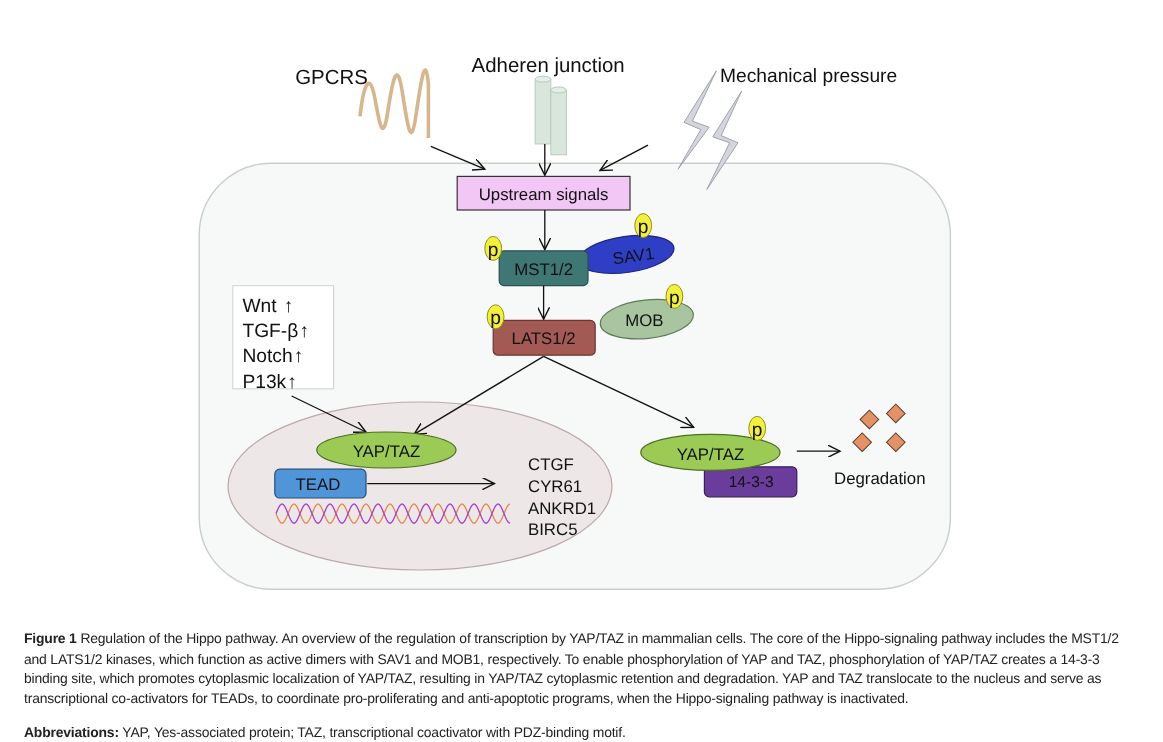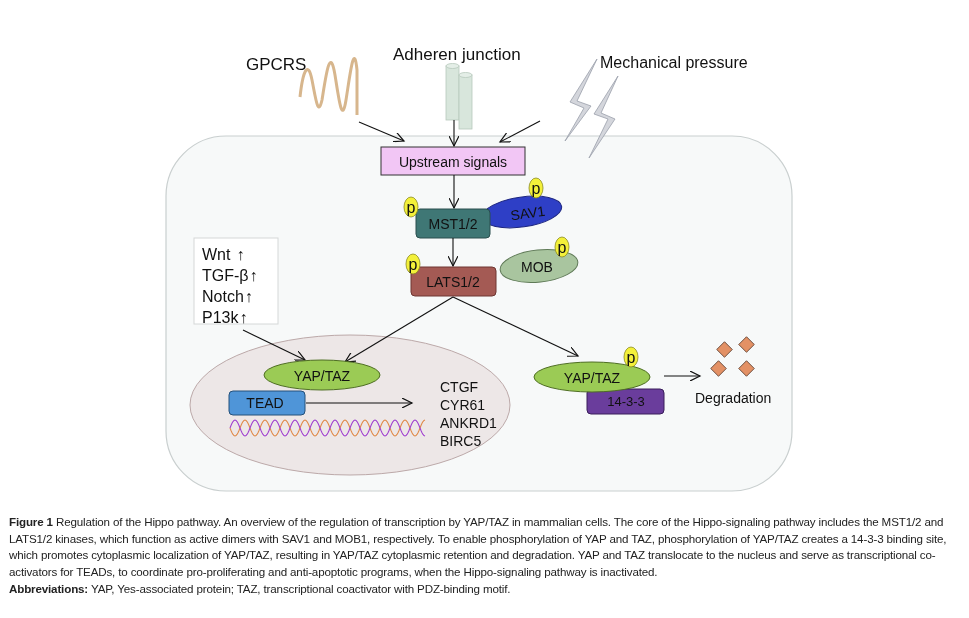--- a/index.html
+++ b/index.html
@@ -5,21 +5,21 @@
   html, body { margin:0; padding:0; background:#ffffff; }
   body { width:969px; height:618px; position:relative; overflow:hidden; font-family:"Liberation Sans", sans-serif; }
   #diagram { position:absolute; left:0; top:0; width:969px; height:500px; }
   .lbl { font-family:"Liberation Sans", sans-serif; fill:#111; }
   .caption {
     position:absolute; left:8px; top:513px; width:955px;
     font-family:"Liberation Sans", sans-serif; font-size:11.6px; line-height:16.6px; color:#222;
     letter-spacing:-0.15px;
   }
   .caption b { font-weight:bold; }
-  .caption p { margin:1px; }
+  .caption p { margin:12px; }
 </style>
 </head>
 <body>
 
 <svg id="diagram" viewBox="0 0 969 500">
   <defs>
     <marker id="ah" markerWidth="12" markerHeight="10" refX="10" refY="5" orient="auto" markerUnits="userSpaceOnUse">
       <path d="M0,0 L10,5 L0,10" fill="none" stroke="#111" stroke-width="1.2"></path>
     </marker>
   </defs>

